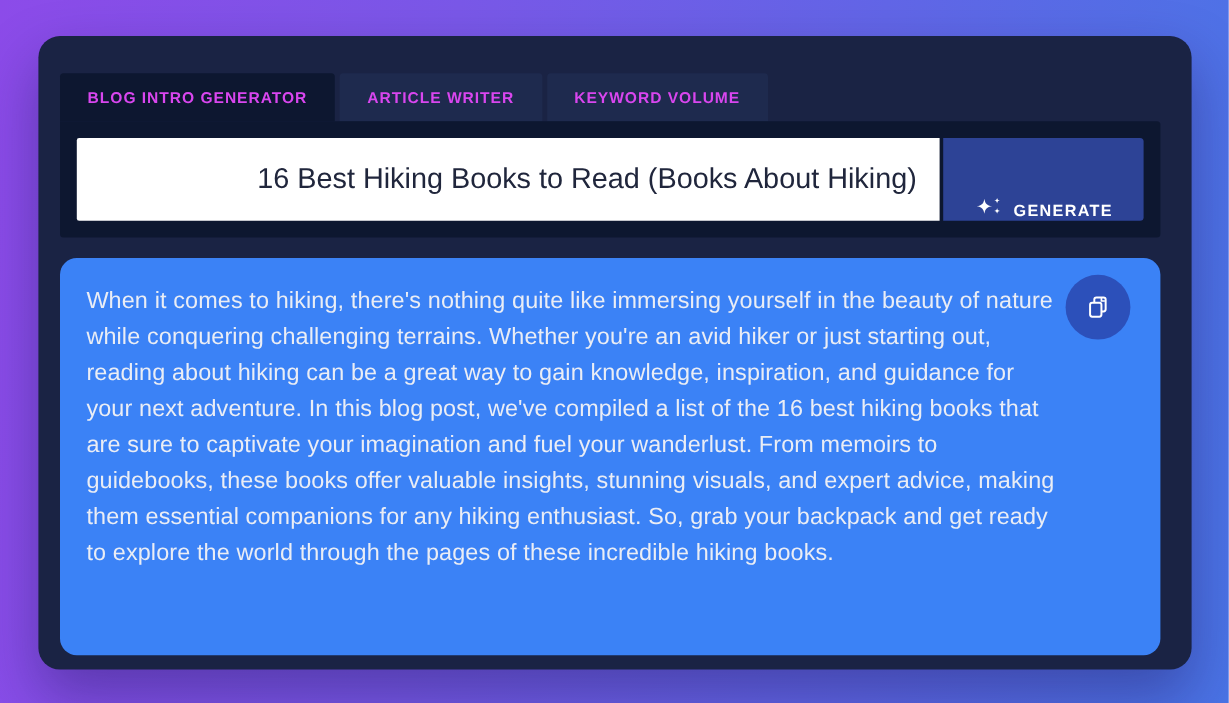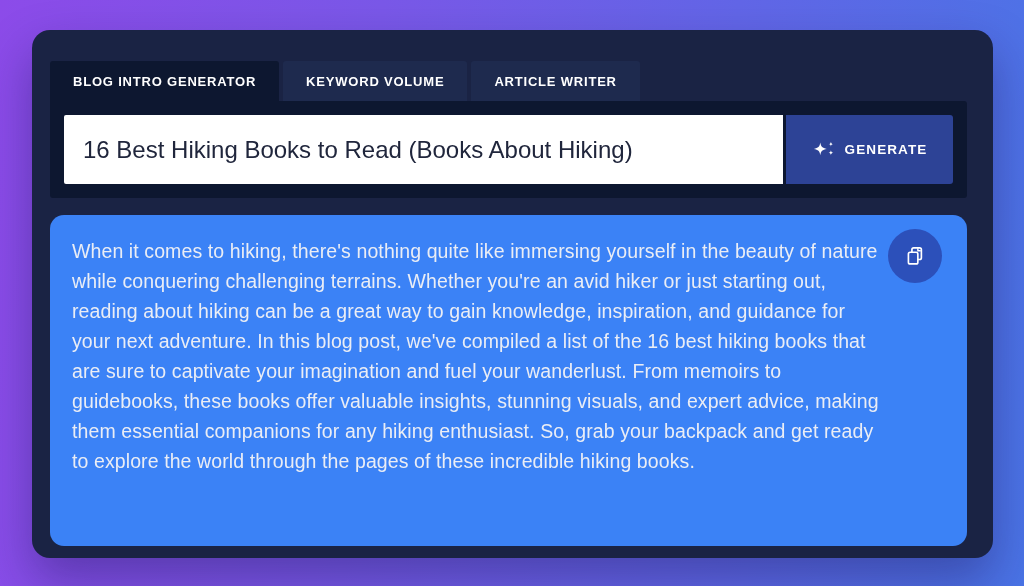--- a/index.html
+++ b/index.html
@@ -33,21 +33,21 @@
     display: flex;
     gap: 4px;
     height: 40px;
     flex: 0 0 40px;
   }
   .tab {
     display: flex;
     align-items: center;
     padding: 0 23px;
     background: #1e2a4e;
-    color: #ffffff;
+    color: #d946ef;
     font-size: 13px;
     font-weight: bold;
     letter-spacing: 0.8px;
     border-radius: 3px 3px 0 0;
     cursor: pointer;
     white-space: nowrap;
     user-select: none;
   }
   .tab.active {
     background: #0d1730;
@@ -67,33 +67,34 @@
     flex: 1;
     min-width: 0;
     border: none;
     outline: none;
     background: #ffffff;
     color: #20263c;
     font-family: "Liberation Sans", "DejaVu Sans", sans-serif;
     font-size: 24px;
     padding: 0 19px;
     border-radius: 2px 0 0 2px;
+    text-align: right;
   }
   .generate-btn {
     flex: 0 0 167px;
     margin-left: 3px;
     border: none;
     background: #2d4396;
     color: #ffffff;
     font-family: "Liberation Sans", "DejaVu Sans", sans-serif;
     font-size: 13.5px;
     font-weight: bold;
     letter-spacing: 1.1px;
     display: flex;
-    align-items: center;
+    align-items: flex-end;
     justify-content: center;
     gap: 9px;
     border-radius: 0 3px 3px 0;
     cursor: pointer;
   }
   .generate-btn .icn { display: flex; align-items: center; }
   
   .result {
     margin-top: 17px;
     flex: 1;
@@ -128,22 +129,22 @@
   }
 </style>
 </head>
 <body>
 
 <div class="stage">
   <div class="card">
 
     <div class="tabs">
       <div class="tab active">BLOG INTRO GENERATOR</div>
+      <div class="tab">ARTICLE WRITER</div>
       <div class="tab">KEYWORD VOLUME</div>
-      <div class="tab">ARTICLE WRITER</div>
     </div>
 
     <div class="toolbar">
       <input type="text" class="topic-input" value="16 Best Hiking Books to Read (Books About Hiking)" style="">
       <button class="generate-btn">
         <span class="icn">
           <svg width="24" height="20" viewBox="0 0 26 20" aria-hidden="true">
             <path fill="#ffffff" d="M9 2 C9.8 6.6 11.2 8 16 8.8 C11.2 9.6 9.8 11 9 15.6 C8.2 11 6.8 9.6 2 8.8 C6.8 8 8.2 6.6 9 2 Z"></path>
             <path fill="#ffffff" d="M20.5 1 C20.8 2.8 21.3 3.3 23.1 3.6 C21.3 3.9 20.8 4.4 20.5 6.2 C20.2 4.4 19.7 3.9 17.9 3.6 C19.7 3.3 20.2 2.8 20.5 1 Z"></path>
             <path fill="#ffffff" d="M20.5 10.4 C20.8 12.2 21.3 12.7 23.1 13 C21.3 13.3 20.8 13.8 20.5 15.6 C20.2 13.8 19.7 13.3 17.9 13 C19.7 12.7 20.2 12.2 20.5 10.4 Z"></path>

